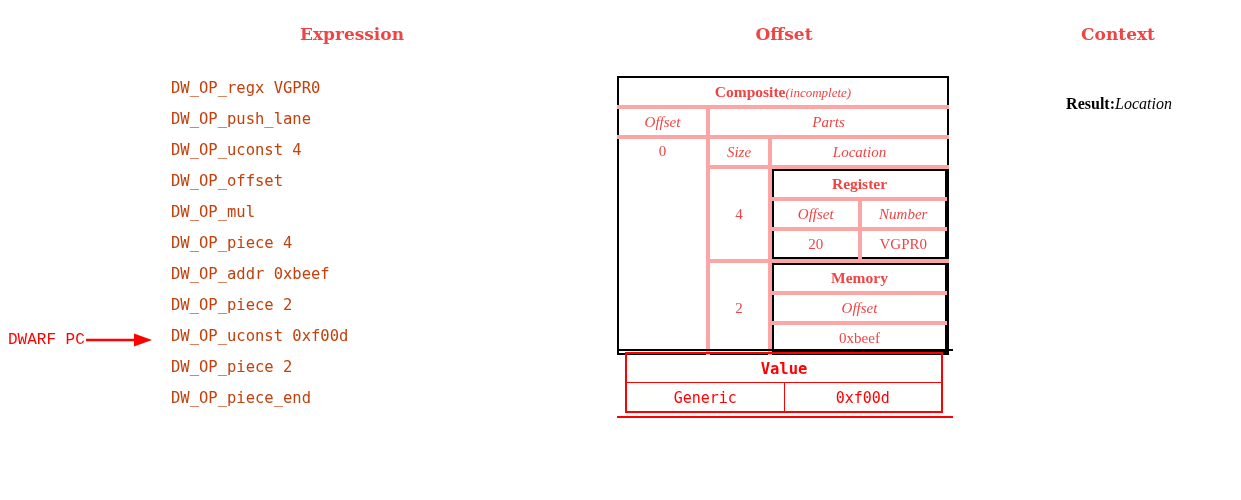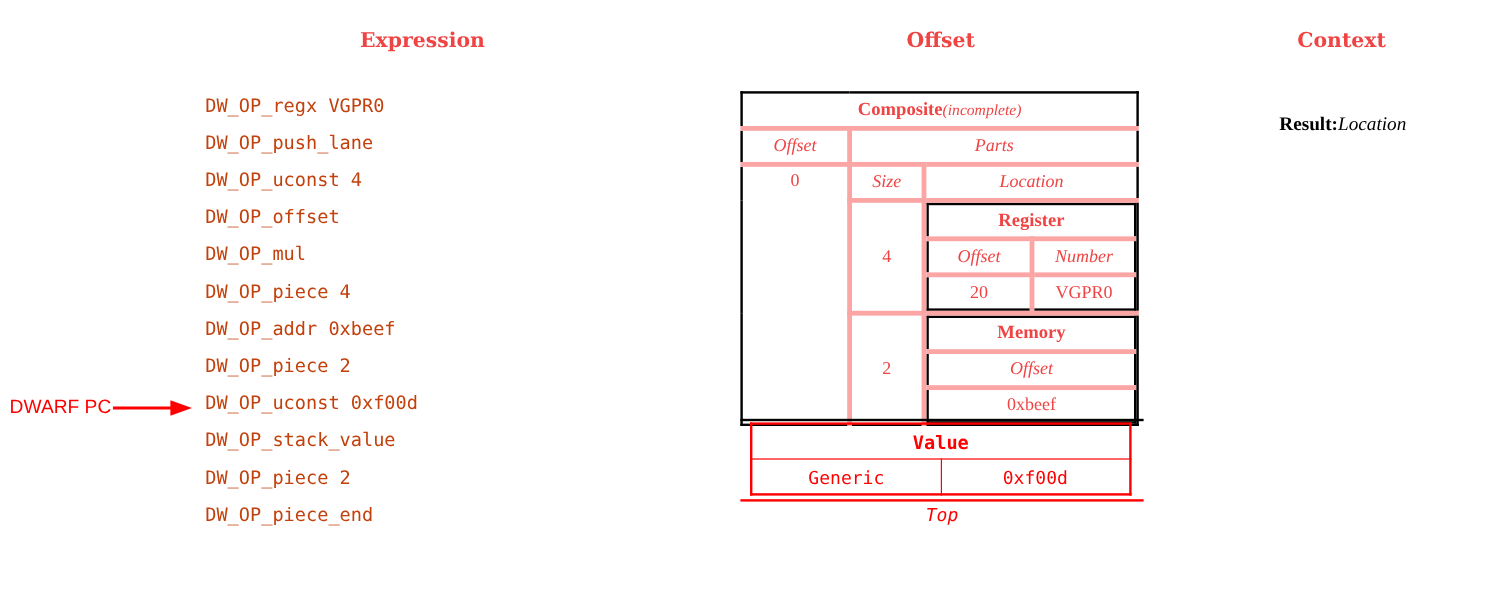--- a/index.html
+++ b/index.html
@@ -46,21 +46,21 @@
   #pc-pointer {
     position: absolute;
     left: 8px;
     top: 326px;
     height: 28px;
     display: flex;
     align-items: center;
     color: #ff0000;
   }
   #pc-pointer .pc-label {
-    font-family: Liberation Sans, sans-serif;
+    font-family: Liberation Mono, monospace;
     font-size: 16px;
     color: #ff0000;
     white-space: nowrap;
     line-height: 1;
     text-align: right;
   }
   #pc-pointer .pc-arrow {
     display: block;
     margin-left: 1px;
   }
@@ -222,21 +222,20 @@
 <div id="expression-list">
   <div class="expr-line">DW_OP_regx VGPR0</div>
   <div class="expr-line">DW_OP_push_lane</div>
   <div class="expr-line">DW_OP_uconst 4</div>
   <div class="expr-line">DW_OP_offset</div>
   <div class="expr-line">DW_OP_mul</div>
   <div class="expr-line">DW_OP_piece 4</div>
   <div class="expr-line">DW_OP_addr 0xbeef</div>
   <div class="expr-line">DW_OP_piece 2</div>
   <div class="expr-line">DW_OP_uconst 0xf00d</div>
-  <div class="expr-line">DW_OP_stack_value</div>
   <div class="expr-line">DW_OP_piece 2</div>
   <div class="expr-line">DW_OP_piece_end</div>
 </div>
 
 <div id="pc-pointer">
   <span class="pc-label">DWARF PC</span>
   <svg class="pc-arrow" width="66" height="16" viewBox="0 0 66 16">
     <line x1="0" y1="8" x2="52" y2="8" stroke="#ff0000" stroke-width="2.6"></line>
     <polygon points="48,1.5 66,8 48,14.5" fill="#ff0000"></polygon>
   </svg>
@@ -361,21 +360,20 @@
         <td class="no-left no-bottom">
           <span class="cell-val">Generic</span>
         </td>
         <td class="no-right no-bottom">
           <span class="cell-val">0xf00d</span>
         </td>
       </tr>
     </tbody>
   </table>
   <div id="top-rule"></div>
-  <div id="top-label">Top</div>
 </div>
 
 <div class="col-header" id="context-header">Context</div>
 
 <div id="context-body">
   <div class="ctx-row">
     <span class="ctx-key">Result:</span><span class="ctx-val">Location</span>
   </div>
 </div>
 

